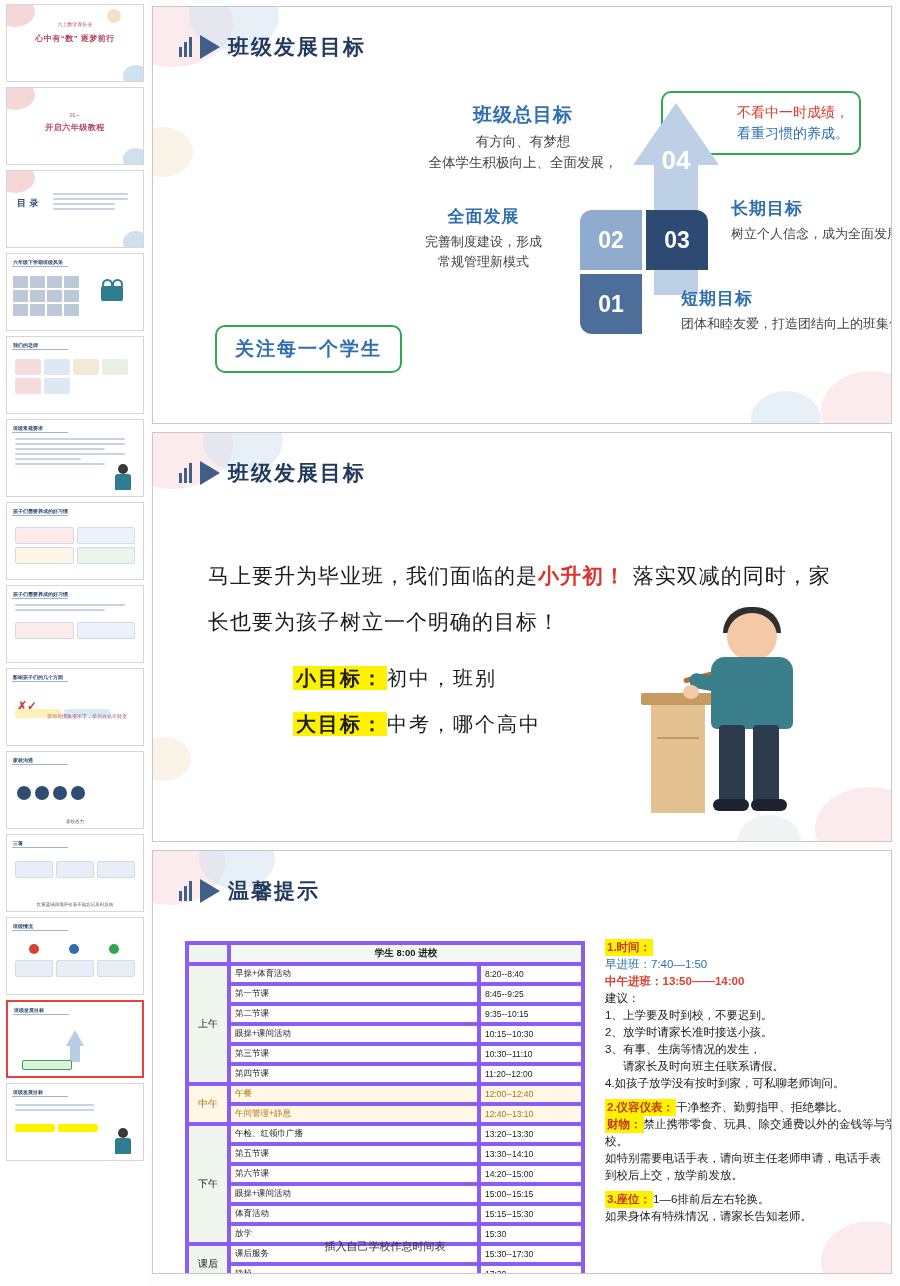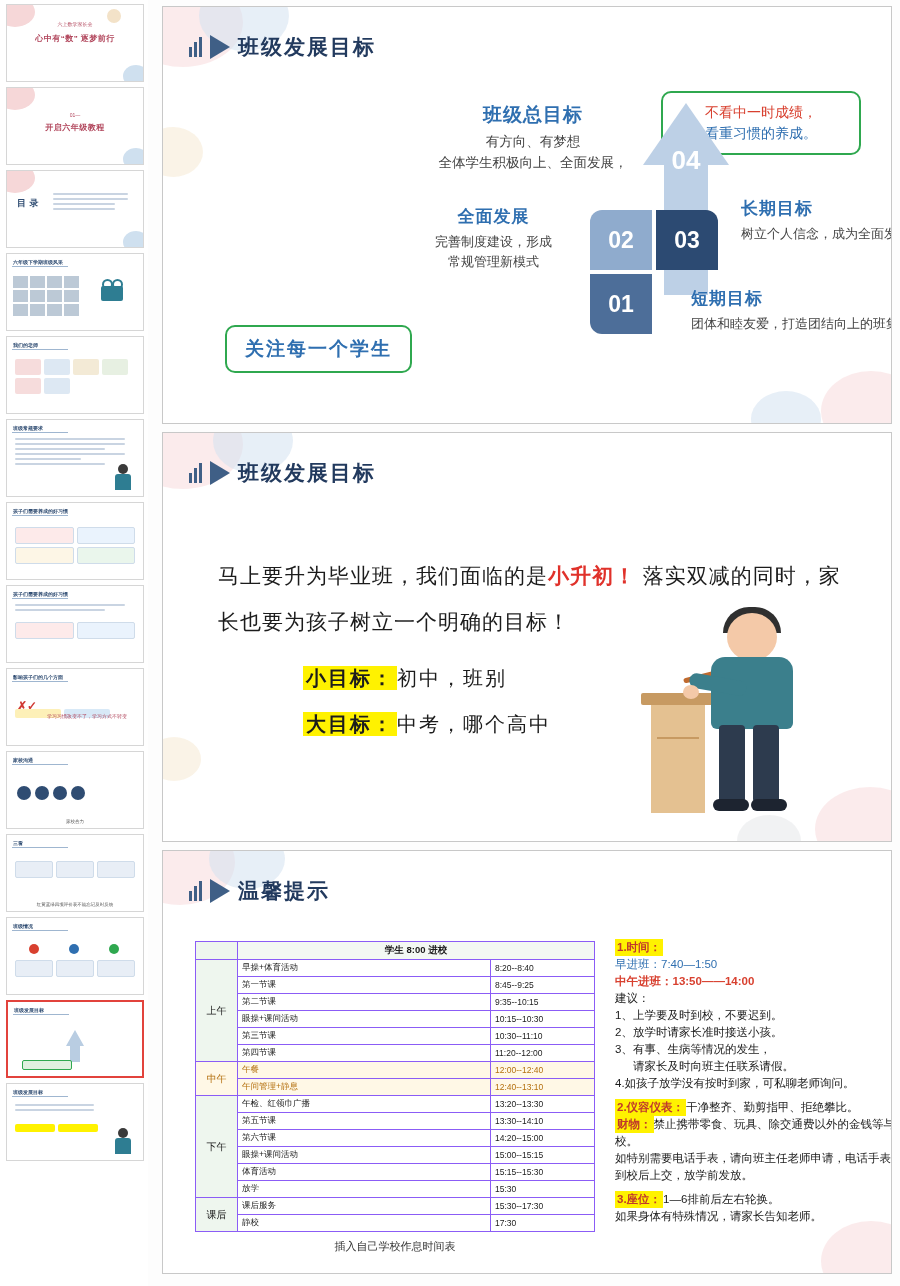--- a/index.html
+++ b/index.html
@@ -8,21 +8,20 @@
     width: 900px; height: 1286px;
     background: #ffffff;
     font-family: "Liberation Sans", sans-serif;
   }
   #root {
     position: relative;
     width: 900px; height: 1286px;
     background: #fdfdfd;
     display: flex;
     overflow: hidden;
-    gap: 10px;
   }
 
   
   #sidebar {
     width: 148px;
     flex: 0 0 148px;
     padding: 4px 4px 4px 6px;
     display: flex;
     flex-direction: column;
     gap: 5px;
@@ -139,21 +138,21 @@
 
   
   .s1-goal-title { position: absolute; left: 255px; top: 95px; width: 230px; text-align: center;
     font-size: 19px; color: #2f6fb0; font-weight: bold; letter-spacing: 1px; }
   .s1-goal-sub { position: absolute; left: 225px; top: 124px; width: 290px; text-align: center;
     font-size: 13.5px; color: #444; line-height: 21px; }
   .s1-note {
     position: absolute; right: 30px; top: 84px;
     width: 200px; padding: 9px 10px;
     border: 2px solid #2fa84f; border-radius: 10px;
-    color: #d8402f; font-size: 14px; line-height: 21px; text-align: center; background: #fff;
+    color: #d8402f; font-size: 14px; line-height: 21px; text-align: right; background: #fff;
   }
   .s1-note .l2 { color: #2f6fb0; }
   .s1-focus {
     position: absolute; left: 62px; top: 318px;
     padding: 9px 18px; border: 2px solid #2fa84f; border-radius: 10px;
     color: #2f6fb0; font-size: 19px; font-weight: bold; letter-spacing: 2px; background: #fff;
   }
   .arrow-up {
     position: absolute; left: 480px; top: 96px; width: 86px; height: 190px;
   }
@@ -211,21 +210,21 @@
   .podium .body { position: absolute; left: 10px; top: 12px; width: 54px; height: 108px; background: #e4c191; }
   .podium .line { position: absolute; left: 16px; top: 44px; width: 42px; height: 2px; background: #c79a62; }
   .pointer { position: absolute; left: 8px; top: 66px; width: 46px; height: 5px; background: #c06a2e; border-radius: 3px; transform: rotate(-14deg); }
 
   
   .s3-table {
     position: absolute; left: 32px; top: 90px; width: 400px;
     border-collapse: collapse; font-size: 8.5px; color: #1a1a1a;
   }
   .s3-table td {
-    border: 1px solid #8b5cf6; padding: 2px 4px; height: 15px; background: #ffffff;
+    border: 4px solid #8b5cf6; padding: 2px 4px; height: 15px; background: #ffffff;
   }
   .s3-table td.sect { background: #eef6ee; text-align: center; font-size: 10px; width: 42px; }
   .s3-table td.hdr { background: #f3f8f3; text-align: center; font-weight: bold; font-size: 9.5px; }
   .s3-table td.time { width: 104px; }
   .s3-table tr.meal td { background: #fff8e6; color: #b4700f; }
   .s3-caption {
     position: absolute; left: 32px; top: 388px; width: 400px; text-align: center;
     font-size: 11px; color: #333;
   }
   .s3-right { position: absolute; left: 452px; top: 88px; width: 402px; font-size: 11.5px; color: #1a1a1a; line-height: 17px; }

